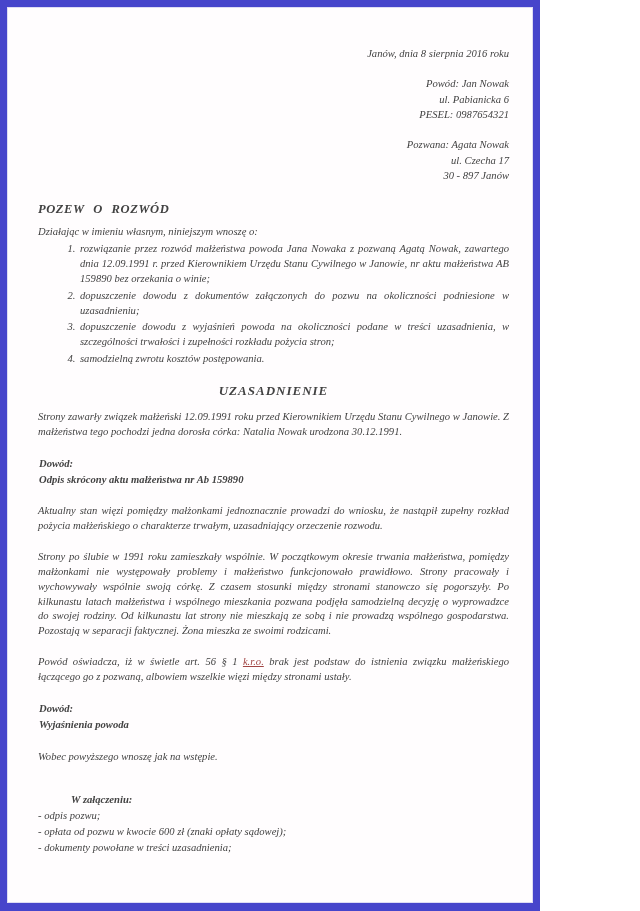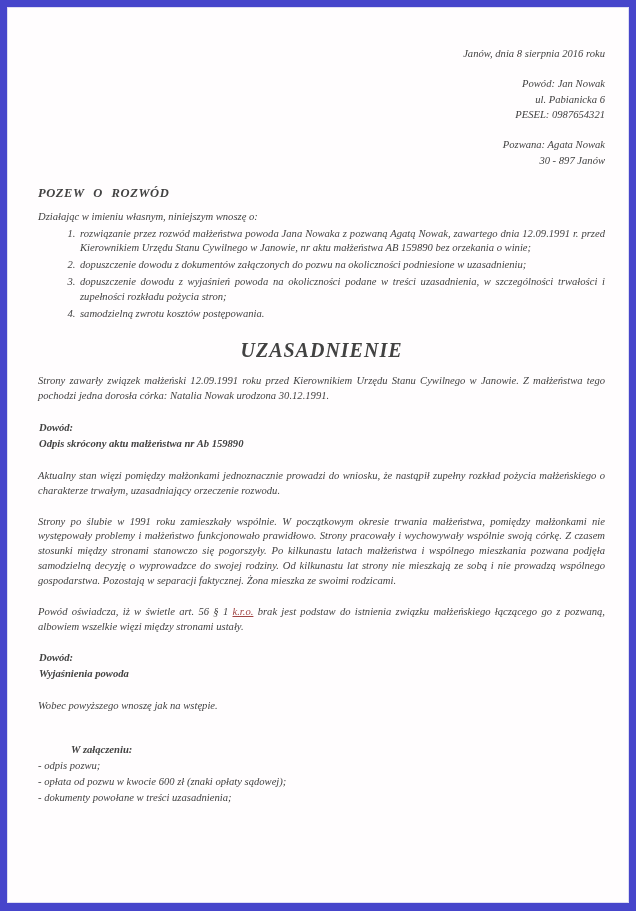--- a/index.html
+++ b/index.html
@@ -2,21 +2,21 @@
 <html><head>
 <meta charset="utf-8">
 <style>
   html, body {
     margin: 0;
     padding: 0;
     background: #ffffff;
   }
   .frame {
     box-sizing: border-box;
-    width: 636px;
+    width: 540px;
     height: 911px;
     border: 7px solid #4645cb;
     border-bottom-width: 8px;
     box-shadow: inset 0 0 0 1px #dddcf4;
     background: #fffdfe;
     overflow: hidden;
     position: relative;
   }
   .doc {
     font-family: "Liberation Serif", "DejaVu Serif", serif;
@@ -50,21 +50,21 @@
   }
   ol.petitions li {
     text-align: justify;
     padding-left: 2px;
     margin-bottom: 2px;
   }
 
   .section-title {
     text-align: center;
     font-weight: bold;
-    font-size: 20px;
+    font-size: 13px;
     letter-spacing: 1px;
     margin: 15px 0 10px 0;
   }
 
   p.just {
     text-align: justify;
     margin: 0 0 16px 0;
   }
   .evidence {
     font-weight: bold;
@@ -91,20 +91,21 @@
 
 
     <div class="party-block right">
       <div><span class="b">Powód:</span> <span>Jan Nowak</span></div>
       <div>ul. Pabianicka 6</div>
       <div>PESEL: 0987654321</div>
     </div>
 
     <div class="party-block right">
       <div><span class="b">Pozwana:</span> <span>Agata Nowak</span></div>
+      <div>ul. Czecha 17</div>
       <div>30 - 897 Janów</div>
     </div>
 
     <div class="main-title">POZEW O ROZWÓD</div>
 
     <div class="intro">Działając w imieniu własnym, niniejszym wnoszę o:</div>
 
     <ol class="petitions">
       <li>rozwiązanie przez rozwód małżeństwa powoda Jana Nowaka z pozwaną Agatą Nowak, zawartego dnia 12.09.1991 r. przed Kierownikiem Urzędu Stanu Cywilnego w Janowie, nr aktu małżeństwa AB 159890 bez orzekania o winie;</li>
       <li>dopuszczenie dowodu z dokumentów załączonych do pozwu na okoliczności podniesione w uzasadnieniu;</li>

